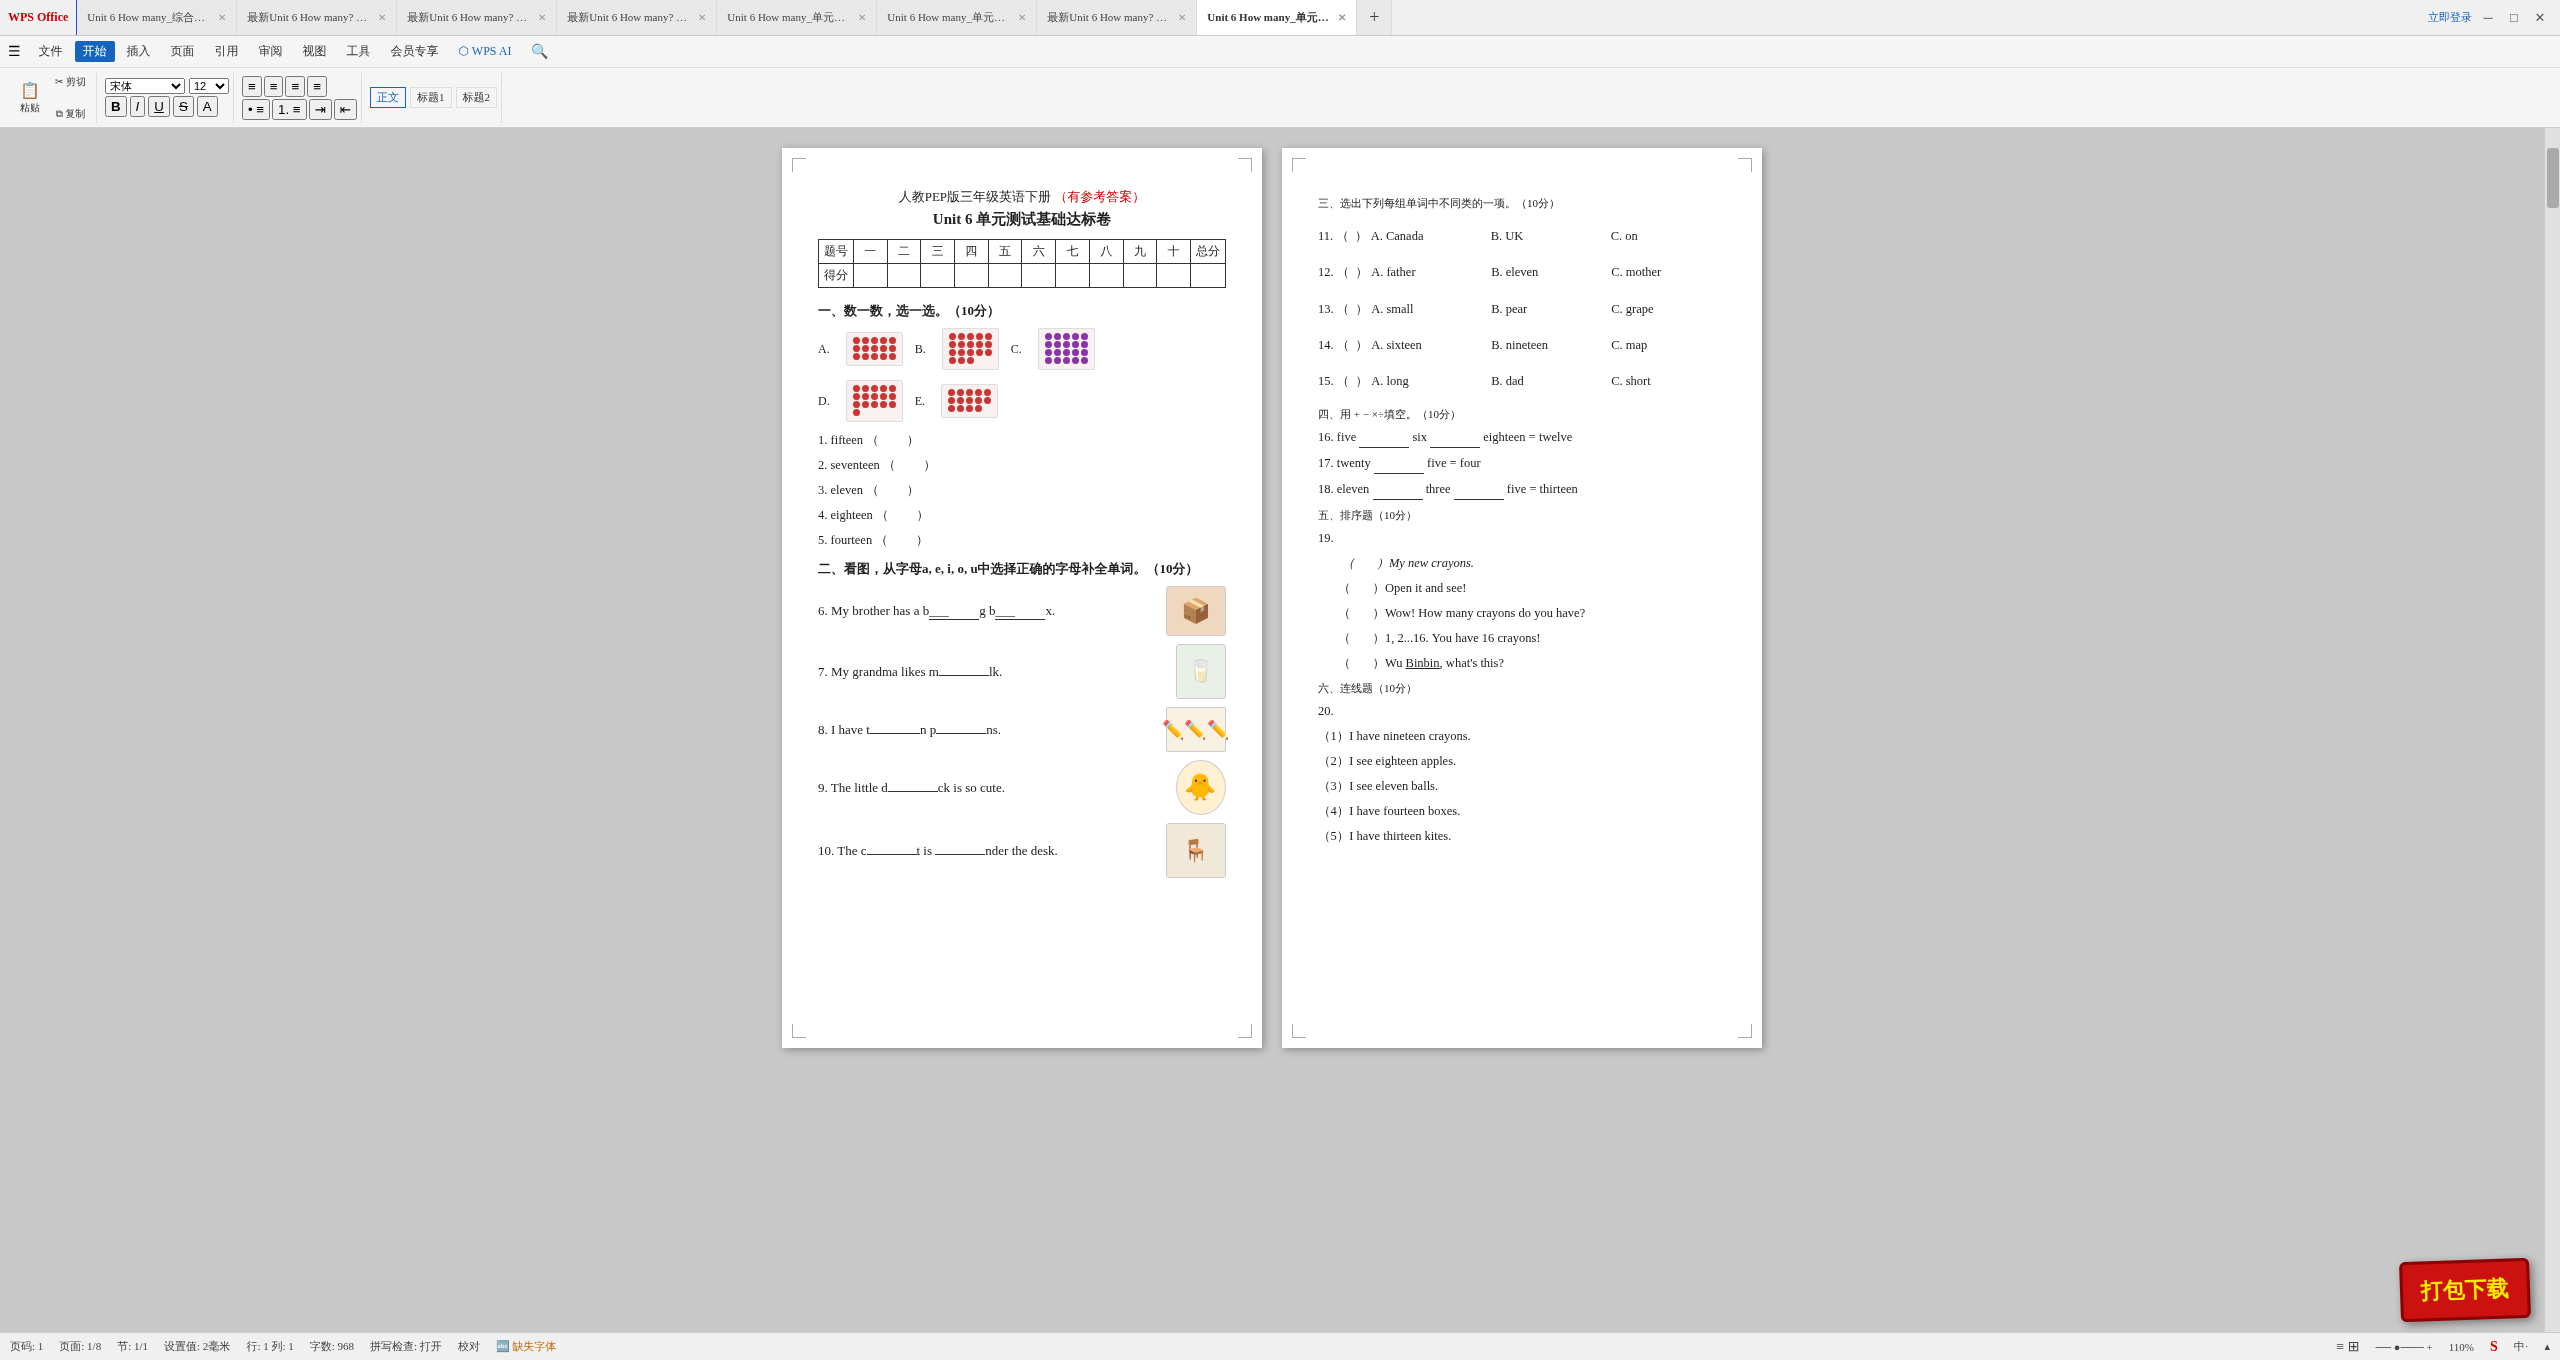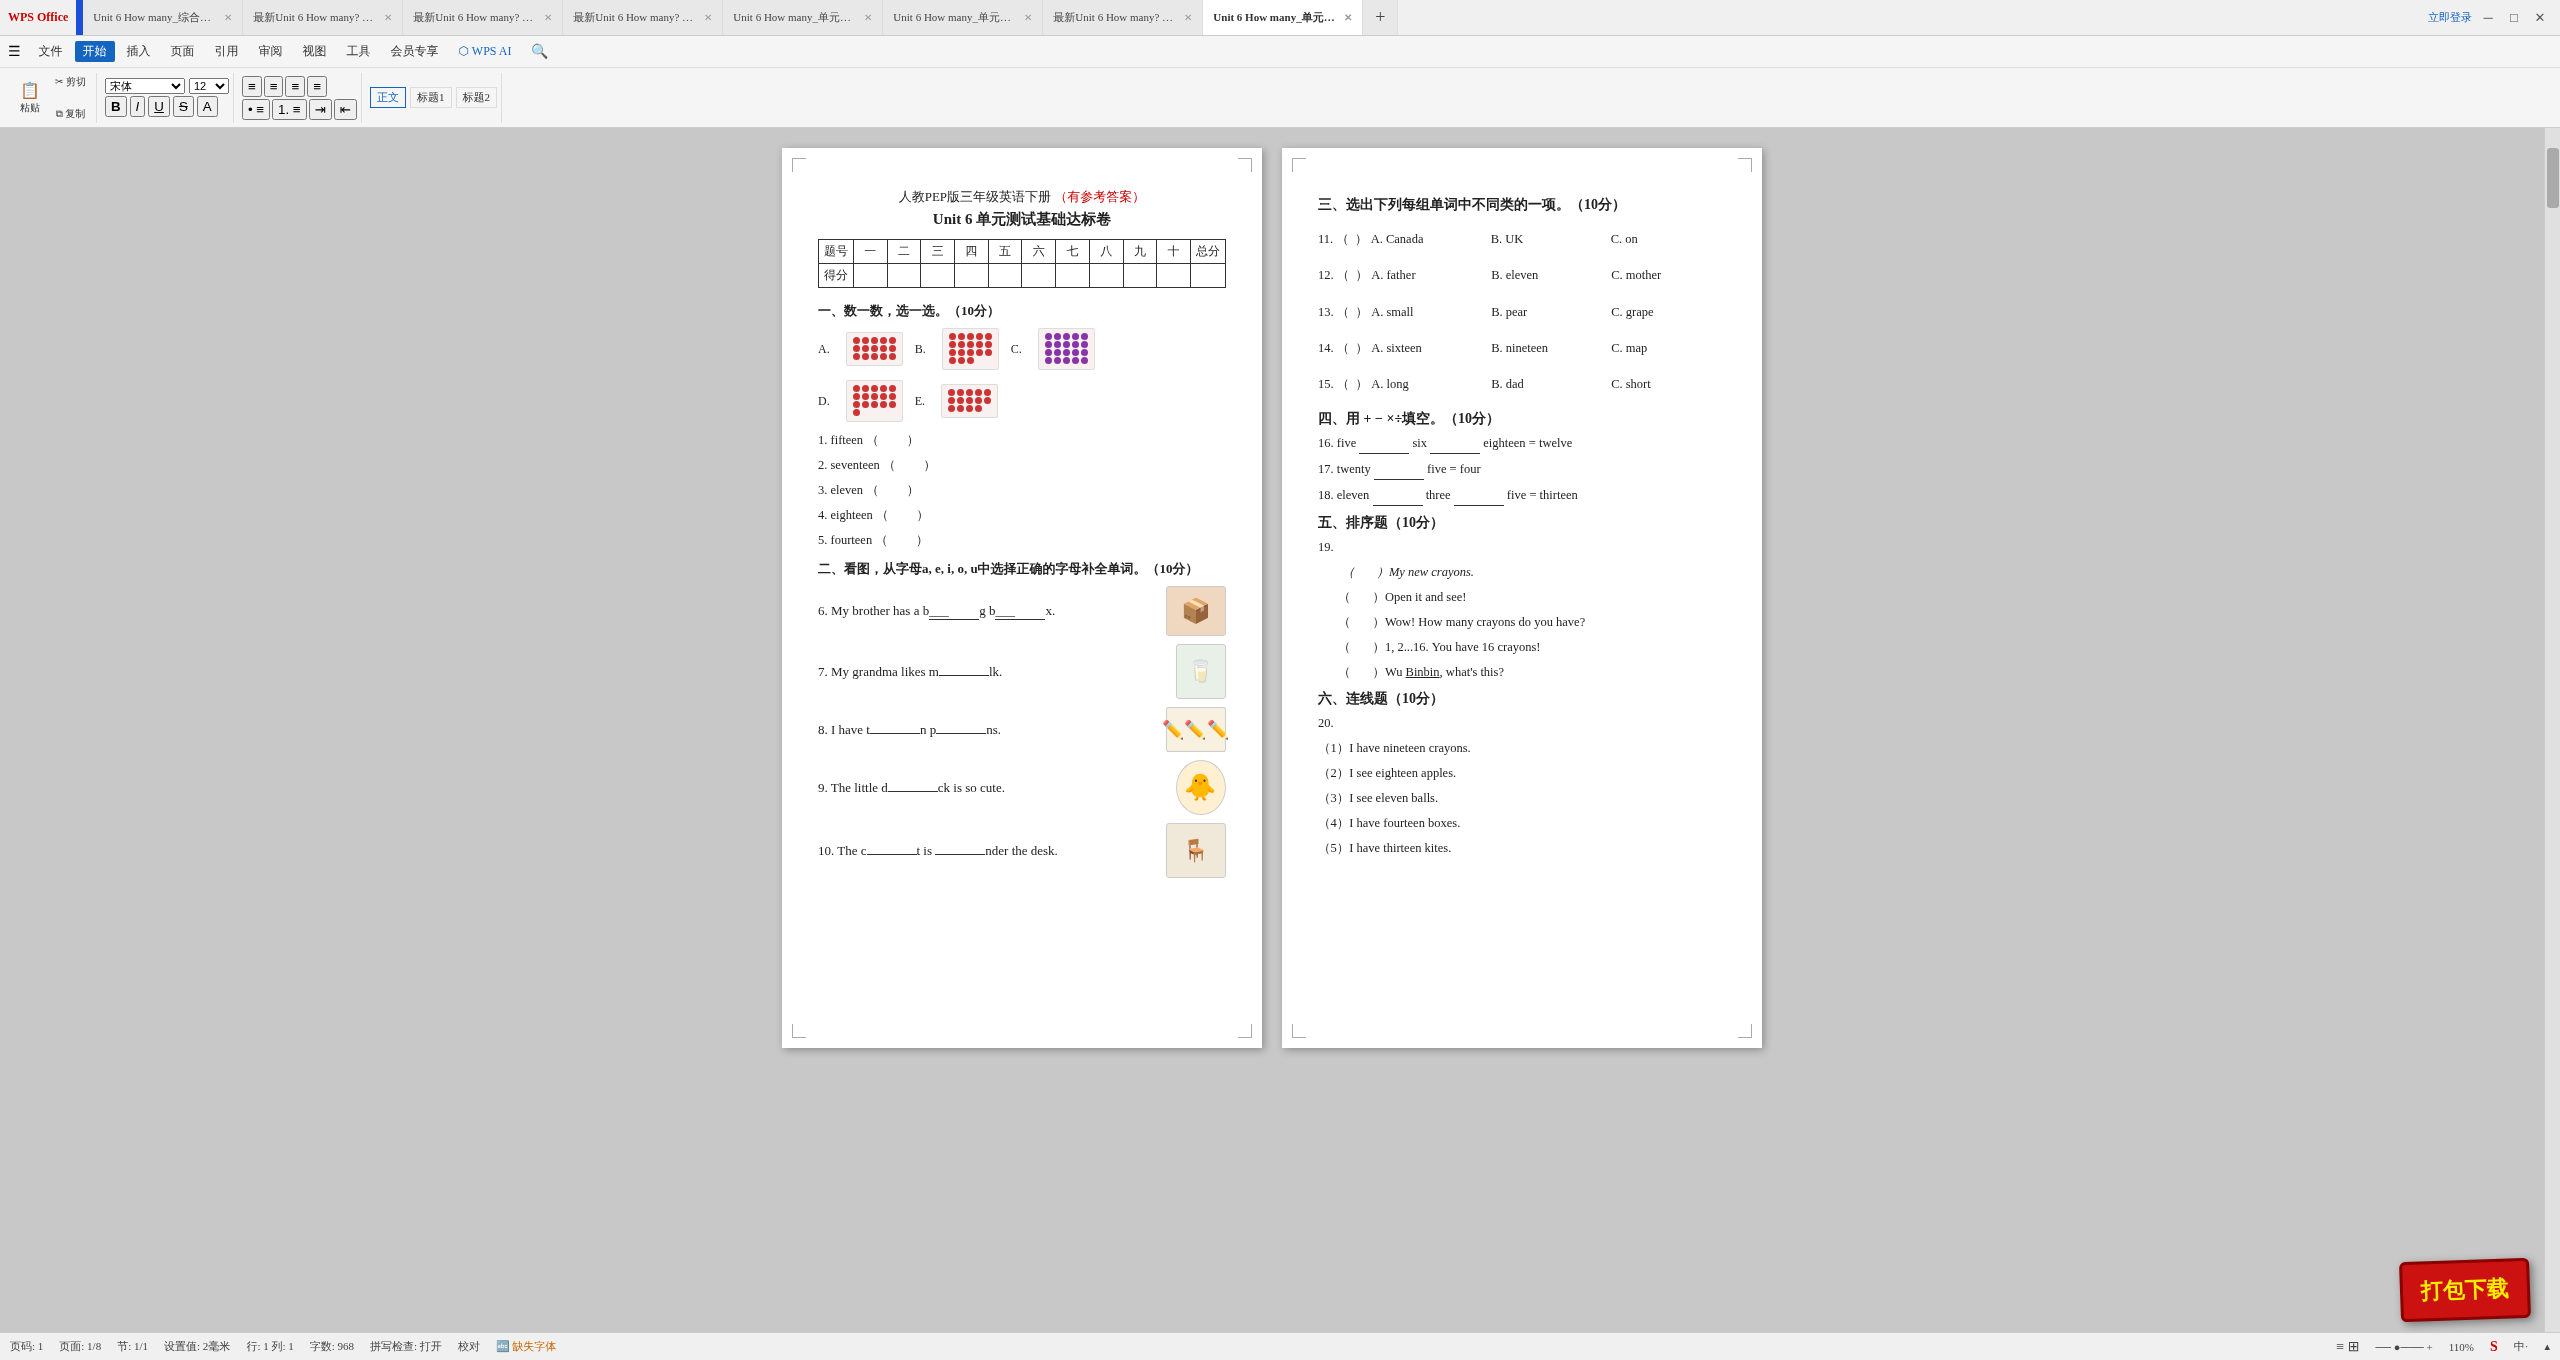--- a/index.html
+++ b/index.html
@@ -214,22 +214,22 @@
       width: 7px;
       height: 7px;
       border-radius: 50%;
       background: #cc3333;
       display: inline-block;
     }
     .dot.purple { background: #8833aa; }
 
     
     .right-section-title {
-      font-size: 14px;
-      font-weight: bold;
+      font-size: 11px;
+      font-weight: normal;
       margin: 8px 0 5px 0;
     }
     .choice-row {
       display: flex;
       align-items: baseline;
       margin: 15px 0;
       font-size: 12.5px;
       line-height: 1.7;
     }
     .choice-a { min-width: 120px; }
@@ -314,21 +314,21 @@
     .item-label {
       font-size: 12px;
       margin-right: 4px;
     }
     .tab-wps {
       display: flex;
       align-items: center;
       gap: 3px;
       padding: 0 8px;
       height: 100%;
-      border-right: 7px solid #1d4ed8;
+      border-right: 1px solid #1d4ed8;
       font-size: 11px;
       color: #cc0000;
       font-weight: bold;
     }
     .fill-blank {
       display: inline-block;
       border-bottom: 1px solid #333;
       min-width: 50px;
     }
   </style>

